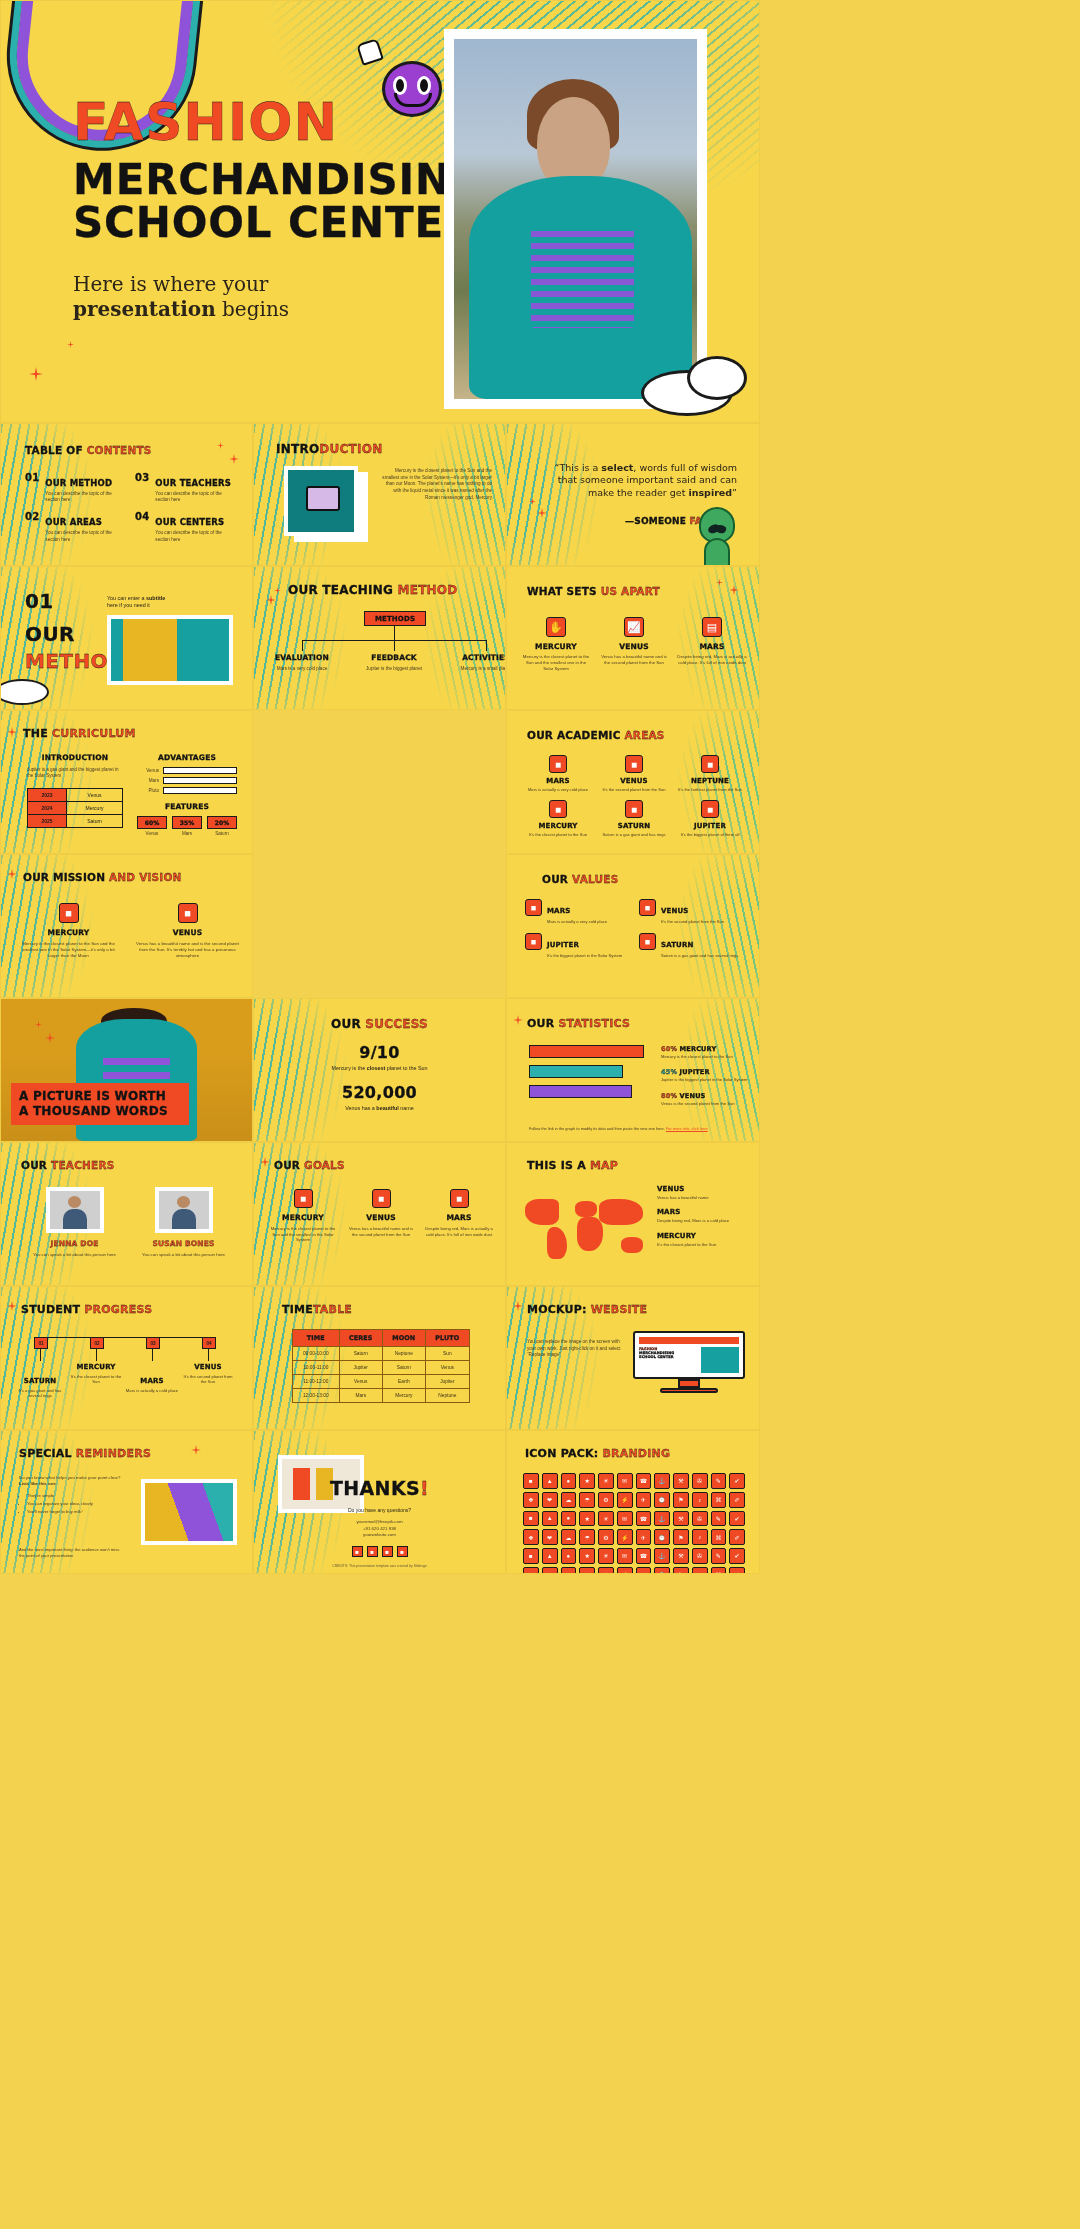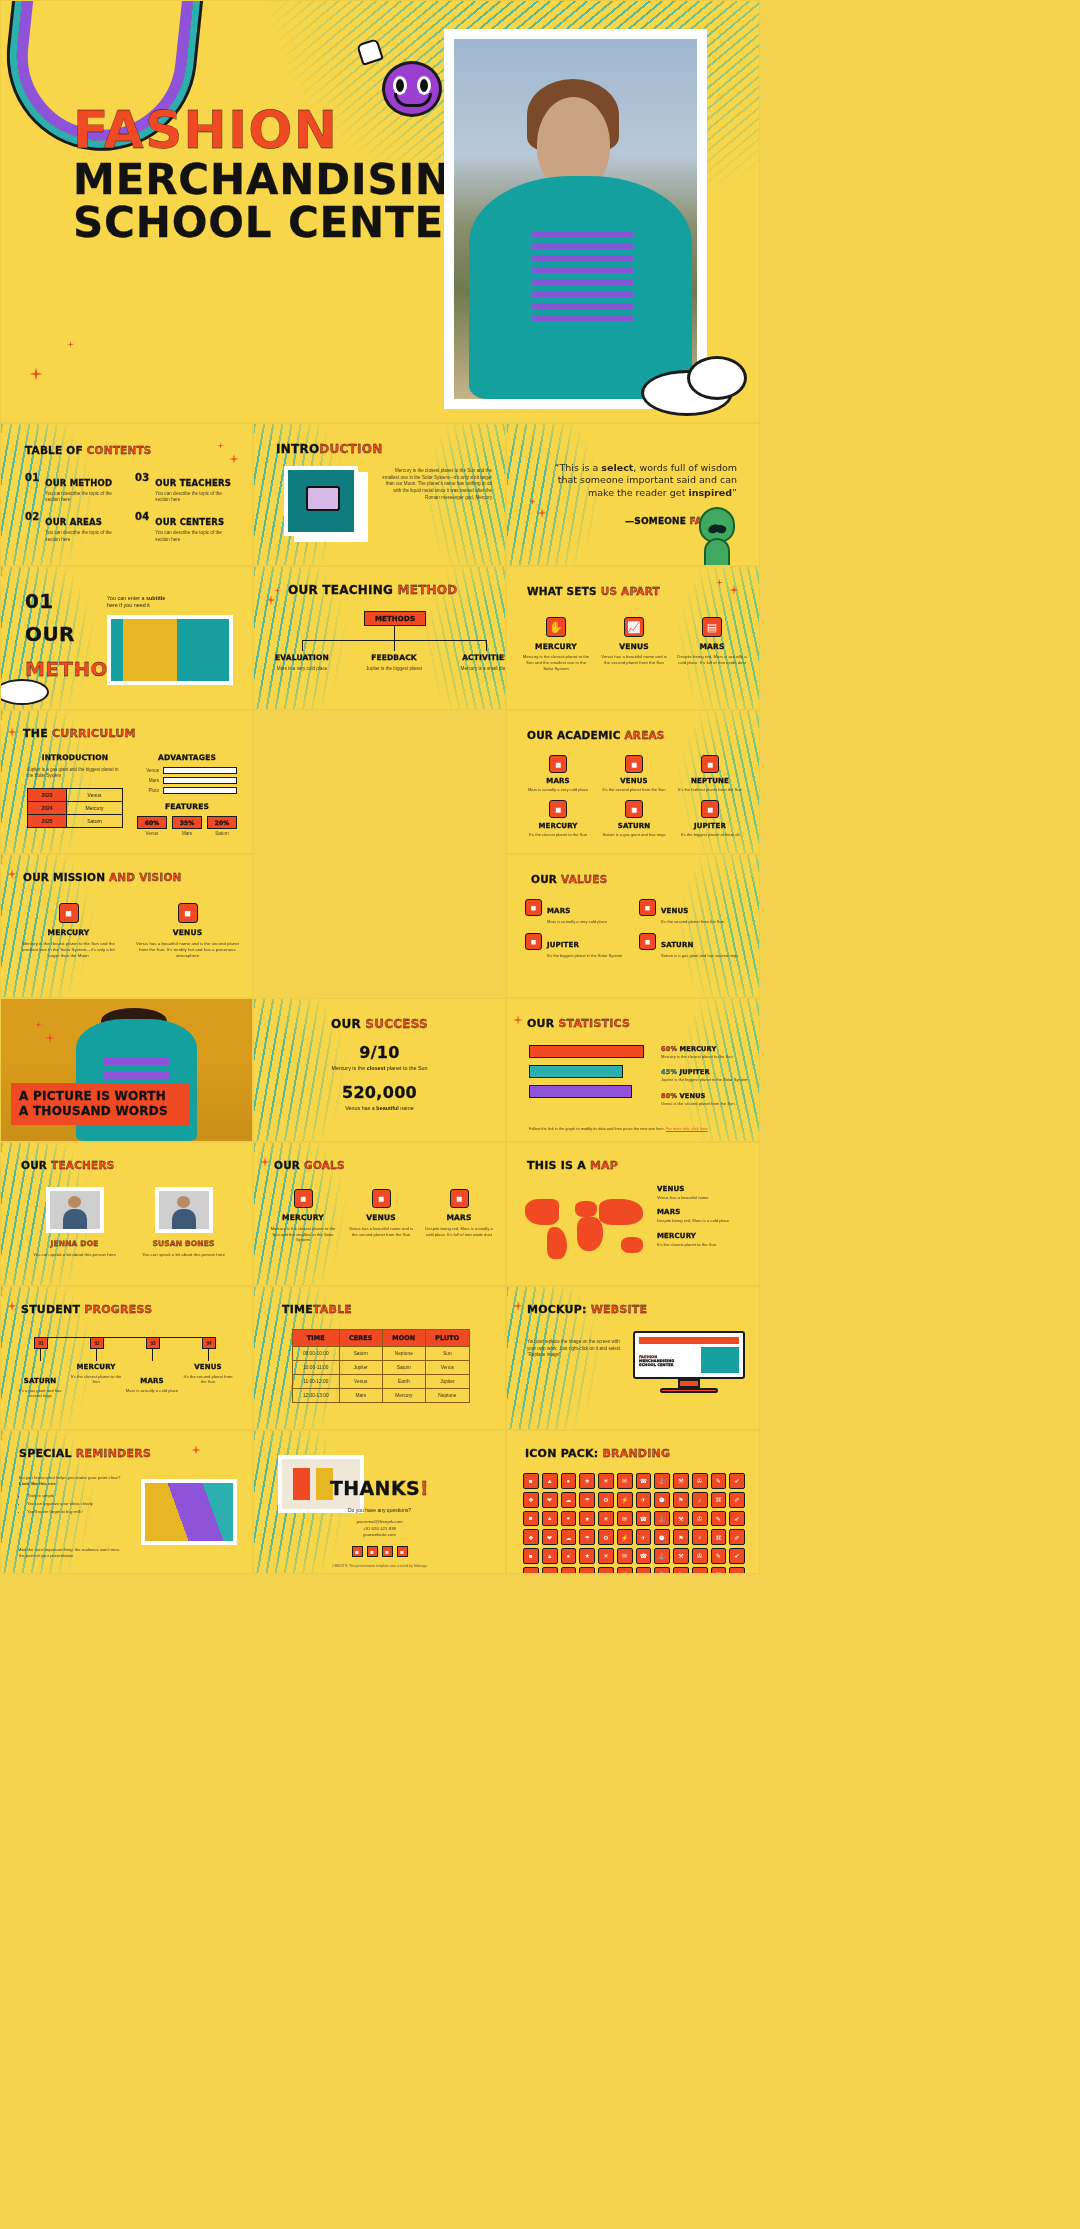--- a/index.html
+++ b/index.html
@@ -37,21 +37,21 @@
     background:repeating-linear-gradient(140deg, rgba(44,176,173,.8) 0 2px, rgba(0,0,0,0) 2px 8px);
   }
 
   
   .disp {
     font-family:"DejaVu Sans", sans-serif;
     font-weight:700; letter-spacing:.02em;
     color:#121212; text-transform:uppercase;
     -webkit-text-stroke:.3px #121212;
   }
-  .red { color:#f04a25;margin-top:8px; }
+  .red { color:#f04a25; }
   .body-txt { color:#4a3a20; line-height:1.3; }
 
   
   .spark { position:absolute; background:#f04a25;
     clip-path:polygon(50% 0%,58% 42%,100% 50%,58% 58%,50% 100%,42% 58%,0% 50%,42% 42%); }
 
   
   .tile { background:#f04a25; border:1.5px solid #1b1b1b; border-radius:3px;
     display:flex; align-items:center; justify-content:center; color:#fff; }
 
@@ -204,21 +204,21 @@
   #s11 .two .cd{ font-size:4.4px; margin-top:4px; line-height:1.4; }
 
   #s12 .big{ position:absolute; left:0; right:0; top:30px; text-align:center; font-size:30px; }
   #s12 .cap{ position:absolute; left:0; right:0; top:82px; text-align:center; font-size:5.6px; color:#2b2418;}
   #s12 .cap b{ font-weight:700; }
   #s12 .bug{ position:absolute; right:36px; bottom:10px; width:24px; height:20px; background:#9a3fd0;
      border:2px solid #111; border-radius:50%; }
   #s12 .bug .e{position:absolute;top:5px;width:6px;height:8px;background:#111;border-radius:50%;border:2px solid #fff;}
   #s12 .bug .e.l{left:3px;} #s12 .bug .e.r{right:3px;}
 
-  #s13 .t{ position:absolute; left:24px; top:18px; font-size:10.5px; }
+  #s13 .t{ position:absolute; left:35px; top:18px; font-size:10.5px; }
   #s13 .grid{ position:absolute; left:18px; top:44px; width:218px;
      display:grid; grid-template-columns:1fr 1fr; gap:9px 10px; }
   #s13 .cell{ display:flex; gap:5px; }
   #s13 .cell .tile{ width:17px; height:17px; flex:0 0 17px; font-size:9px;}
   #s13 .cell .ch{ font-size:7px; }
   #s13 .cell .cd{ font-size:4.1px; margin-top:2px; line-height:1.3; }
 
   
   #s14{ left:0; top:998px; width:253px; height:144px; }
   #s15{ left:253px; top:998px; width:253px; height:144px; }
@@ -369,20 +369,24 @@
     <span class="mouth"></span>
   </div>
   <div class="hand" style="left:358px;top:40px;transform:rotate(-18deg);"></div>
   <div class="hand" style="left:452px;top:40px;transform:rotate(18deg);"></div>
 
   <h1 class="disp red title-fashion">FASHION</h1>
   <h2 class="disp title-2">
     <span>MERCHANDISING</span><br>
     <span>SCHOOL CENTER</span>
   </h2>
+  <p class="subtitle">
+    <span>Here is where your</span><br>
+    <b>presentation</b><span> begins</span>
+  </p>
 
   <div class="photo">
     <div class="photo-in">
       <span class="hair"></span>
       <span class="head"></span>
       <span class="model"></span>
     </div>
   </div>
   <span class="cloud" style="left:640px;bottom:6px;width:92px;height:46px;"></span>
   <span class="cloud" style="left:686px;bottom:22px;width:60px;height:44px;"></span>

